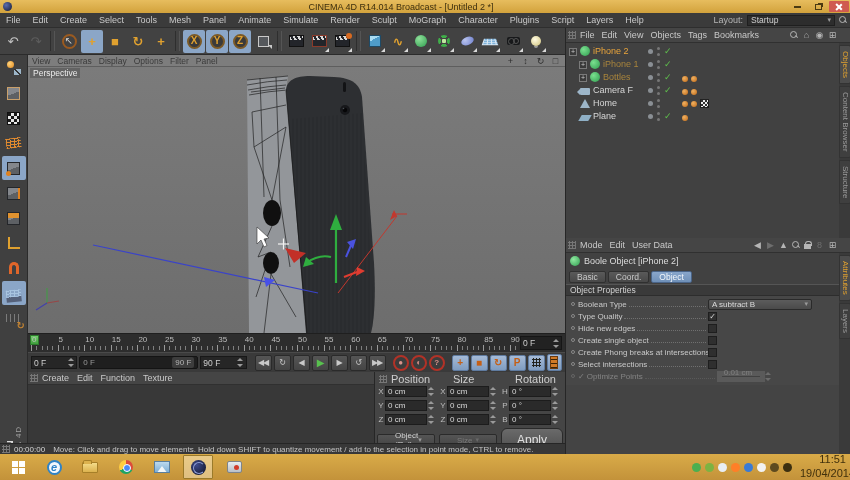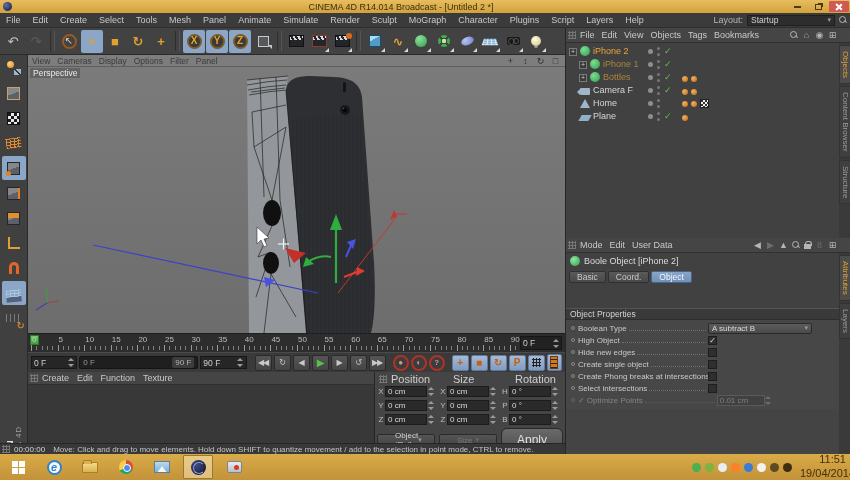--- a/index.html
+++ b/index.html
@@ -198,32 +198,32 @@
   .vtab.active{color:#e0a12f;background:#4c4c4c;}
   
   .am{position:absolute;left:0;top:210px;width:285px;height:216px;}
   .am-title{height:16px;display:flex;align-items:center;font-size:9px;color:#dcdcdc;padding-left:4px;gap:4px;background:#414141;}
   .boole-ball{width:10px;height:10px;border-radius:50%;background:radial-gradient(circle at 35% 35%,#8fe8a0,#2f9e4f);}
   .am-tabs{height:15px;display:flex;align-items:center;gap:2px;padding-left:3px;background:#414141;}
   .atab{height:12px;padding:0 7px;background:linear-gradient(#5a5a5a,#484848);border:1px solid #303030;border-radius:2px;
     font-size:8.5px;color:#c9c9c9;display:flex;align-items:center;}
   .atab.active{background:linear-gradient(#89a6cb,#6f90b8);color:#f2f6fa;border-color:#4a6488;}
   .am-section{height:12px;background:#3a3a3a;border-top:1px solid #555;border-bottom:1px solid #2d2d2d;
-    display:flex;align-items:center;font-size:8.5px;color:#d2d2d2;padding-left:4px;margin-top:24px;}
+    display:flex;align-items:center;font-size:8.5px;color:#d2d2d2;padding-left:4px;}
   .prop-rows{background:#474747;padding:2px 0 3px;}
   .prop-row{display:flex;align-items:center;height:12px;font-size:8px;color:#c9c9c9;padding:0 10px 0 5px;}
   .prop-row.disabled{opacity:.45;}
   .bullet{width:4px;height:4px;border:1px solid #8a8a8a;border-radius:50%;margin-right:3px;flex:0 0 auto;}
   .lwrap{display:flex;width:130px;overflow:hidden;align-items:baseline;flex:0 0 auto;}
   .plabel{white-space:nowrap;}
   .leader{flex:1;min-width:3px;border-bottom:1px dotted #707070;margin:0 2px 2px;}
   .pdrop{width:104px;height:11px;background:linear-gradient(#5c5c5c,#4a4a4a);border:1px solid #2a2a2a;border-radius:2px;
     display:flex;align-items:center;justify-content:space-between;color:#dcdcdc;padding:0 3px;}
   .pcheck{width:9px;height:9px;background:#2f2f2f;border:1px solid #1e1e1e;color:#d8d8d8;font-size:8px;line-height:8px;text-align:center;}
-  .pval{width:48px;height:11px;background:#3a3a3a;border:1px solid #737373;color:#c2c2c2;display:flex;align-items:center;padding:0 2px;}
+  .pval{width:48px;height:11px;background:#3a3a3a;border:5px solid #737373;color:#c2c2c2;display:flex;align-items:flex-end;padding:0 2px;}
   .precheck{margin-right:2px;color:#c9c9c9;}
   .am-empty{height:118px;background:#444;}
   
   .taskbar{position:absolute;left:0;top:454px;width:850px;height:26px;background:linear-gradient(#d9ab48,#c3923a);display:flex;align-items:center;}
   .tb-app{width:30px;height:24px;display:flex;align-items:center;justify-content:center;position:relative;}
   .tb-app.active{background:rgba(255,244,214,.45);border:1px solid #9a7a2a;border-radius:1px;}
   .winlogo{width:13px;height:13px;display:grid;grid-template-columns:6px 6px;grid-template-rows:6px 6px;gap:1px;}
   .winlogo span{background:#fff;}
   .a-ie{width:15px;height:15px;border:2px solid #2f83c7;border-radius:50%;color:#2f83c7;font-size:11px;font-style:italic;font-weight:bold;
     display:flex;align-items:center;justify-content:center;line-height:1;background:#f4f8fc;}
@@ -800,21 +800,21 @@
               <span class="leader"></span>
             </span>
             <span class="pdrop">
               <span>A subtract B</span>
               <span style="font-size: 7px; color: rgb(154, 154, 154);">▾</span>
             </span>
           </div>
           <div class="prop-row">
             <span class="bullet"></span>
             <span class="lwrap">
-              <span class="plabel">High Object</span>
+              <span class="plabel">Type Quality</span>
               <span class="leader"></span>
             </span>
             <span class="pcheck">✓</span>
           </div>
           <div class="prop-row">
             <span class="bullet"></span>
             <span class="lwrap">
               <span class="plabel">Hide new edges</span>
               <span class="leader"></span>
             </span>

